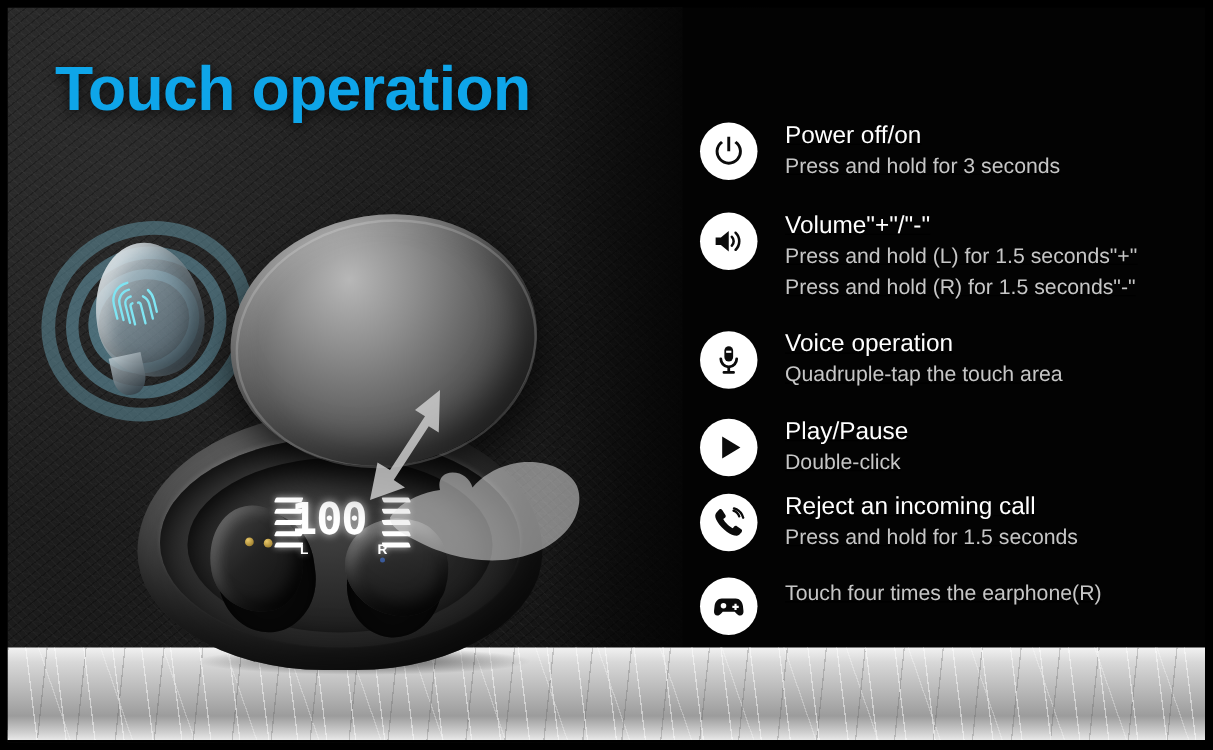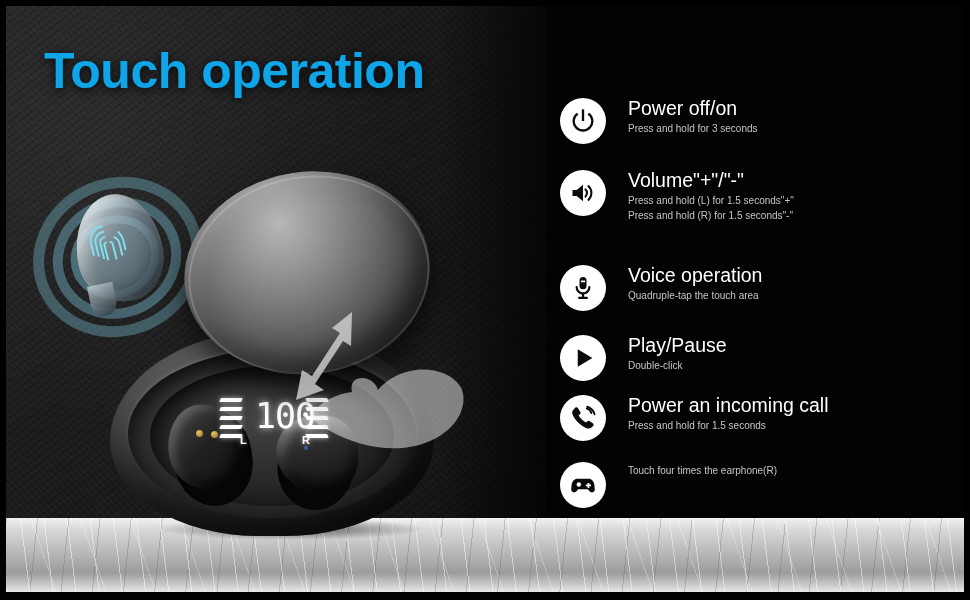--- a/index.html
+++ b/index.html
@@ -77,23 +77,23 @@
        background:radial-gradient(circle at 34% 30%,#e9c86a,#8a6b1d);}
   .pin1{left:86px;top:124px;} .pin2{left:101px;top:125px;}
   .bud-r{position:absolute;left:166px;top:108px;width:84px;height:78px;border-radius:56% 44% 48% 52%/52% 58% 42% 48%;
        transform:rotate(18deg);
        background:linear-gradient(150deg,#565656,#2a2a2a 46%,#101010);
        box-shadow:inset -6px -8px 14px rgba(0,0,0,.82), inset 7px 6px 12px rgba(255,255,255,.3);}
   .bud-r-dot{position:absolute;left:194px;top:140px;width:4px;height:4px;border-radius:50%;background:#3a5a9a;}
 
   
   .led{position:absolute;left:112px;top:84px;width:104px;height:74px;}
-  .led-digits{position:absolute;left:30px;top:6px;width:66px;height:40px;
+  .led-digits{position:absolute;left:8px;top:6px;width:66px;height:40px;
        display:flex;align-items:center;justify-content:center;
-       font-family:"DejaVu Sans Mono",monospace;font-size:35px;font-weight:400;
+       font-family:"DejaVu Sans Mono",monospace;font-size:35px;font-weight:700;
        letter-spacing:-1px;color:#fff;text-shadow:0 0 7px rgba(255,255,255,.75);}
   .led-lr{position:absolute;left:18px;top:44px;width:70px;display:flex;justify-content:space-between;
        font-size:11px;font-weight:700;color:#fff;text-shadow:0 0 5px rgba(255,255,255,.6);}
   .bars{position:absolute;top:8px;width:22px;height:40px;display:flex;flex-direction:column;
         justify-content:space-between;}
   .bars span{display:block;height:4px;background:#fff;border-radius:1px;
         box-shadow:0 0 5px rgba(255,255,255,.65);}
   .bars-l{left:-2px;} .bars-l span{transform:skewX(-22deg);}
   .bars-r{right:-2px;} .bars-r span{transform:skewX(22deg);}
 
@@ -116,21 +116,21 @@
          letter-spacing:-.5px;line-height:1;text-shadow:0 2px 10px rgba(0,0,0,.85);}
 
   
   .features{position:absolute;left:554px;top:92px;width:400px;}
   .feat{position:relative;display:flex;align-items:flex-start;}
   .feat-ico{flex:0 0 auto;width:46px;height:46px;border-radius:50%;background:#fff;
        display:flex;align-items:center;justify-content:center;}
   .feat-ico svg{width:28px;height:28px;fill:#0b0b0b;}
   .feat-txt{margin-left:22px;padding-top:0;text-decoration:underline;}
   .feat-title{font-size:19.5px;color:#fff;line-height:1.12;white-space:nowrap;}
-  .feat-desc{font-size:10px;color:#c6c6c6;line-height:1.35;margin-top:2px;white-space:nowrap;}
+  .feat-desc{font-size:17px;color:#c6c6c6;line-height:1.35;margin-top:2px;white-space:nowrap;}
 </style>
 </head>
 <body>
 
 <div class="stage">
   <div class="scene">
 
     <div class="bg-right"></div>
     <div class="bg-left"></div>
     <div class="bg-fade"></div>
@@ -268,21 +268,21 @@
         </div>
         <div class="feat" style="position: absolute; top: 297px;">
           <div class="feat-ico">
             <svg viewBox="0 0 24 24">
               <path d="M3.6 5.1c-1.1 1.1-1.1 2.9-.3 4.6 1 2.2 3 4.9 5.5 7.1 2.4 2.2 5 3.7 7 4.1 1.6.3 2.9 0 3.7-.9l1.3-1.4c.5-.6.4-1.4-.2-1.9l-3-2.2c-.6-.4-1.4-.3-1.9.3l-.9 1.1c-1.3-.6-2.6-1.6-3.8-2.7-1.2-1.1-2.1-2.3-2.8-3.6l1.2-.9c.6-.5.7-1.3.3-1.9L7.4 3.3c-.5-.6-1.3-.7-1.9-.2z"></path>
               <path d="M15.4 3.1a.8.8 0 0 0-.5 1.5 5.4 5.4 0 0 1 3.6 3.6.8.8 0 0 0 1.5-.45 7 7 0 0 0-4.6-4.65z"></path>
               <path d="M16.4.2a.8.8 0 0 0-.45 1.55 8.5 8.5 0 0 1 5.8 5.8.8.8 0 0 0 1.55-.45A10.1 10.1 0 0 0 16.4.2z" transform="translate(-.6 1.4)"></path>
             </svg>
           </div>
           <div class="feat-txt">
-            <div class="feat-title">Power an incoming call</div>
+            <div class="feat-title">Reject an incoming call</div>
             <div class="feat-desc">Press and hold for 1.5 seconds</div>
           </div>
         </div>
         <div class="feat" style="position: absolute; top: 364px;">
           <div class="feat-ico">
             <svg viewBox="0 0 24 24">
               <path d="M7.2 6.6h9.6c2.6 0 4.6 2.3 4.9 5.1l.4 3.6c.2 1.8-.8 3.1-2.3 3.1-1 0-1.8-.5-2.6-1.4l-1.1-1.3H7.9l-1.1 1.3c-.8.9-1.6 1.4-2.6 1.4-1.5 0-2.5-1.3-2.3-3.1l.4-3.6c.3-2.8 2.3-5.1 4.9-5.1z"></path>
               <circle cx="8.4" cy="11.6" r="1.9" fill="#fff"></circle>
               <path d="M15.9 10.2h1.5v1.45h1.45v1.5H17.4v1.45h-1.5V13.15h-1.45v-1.5h1.45z" fill="#fff"></path>
             </svg>

